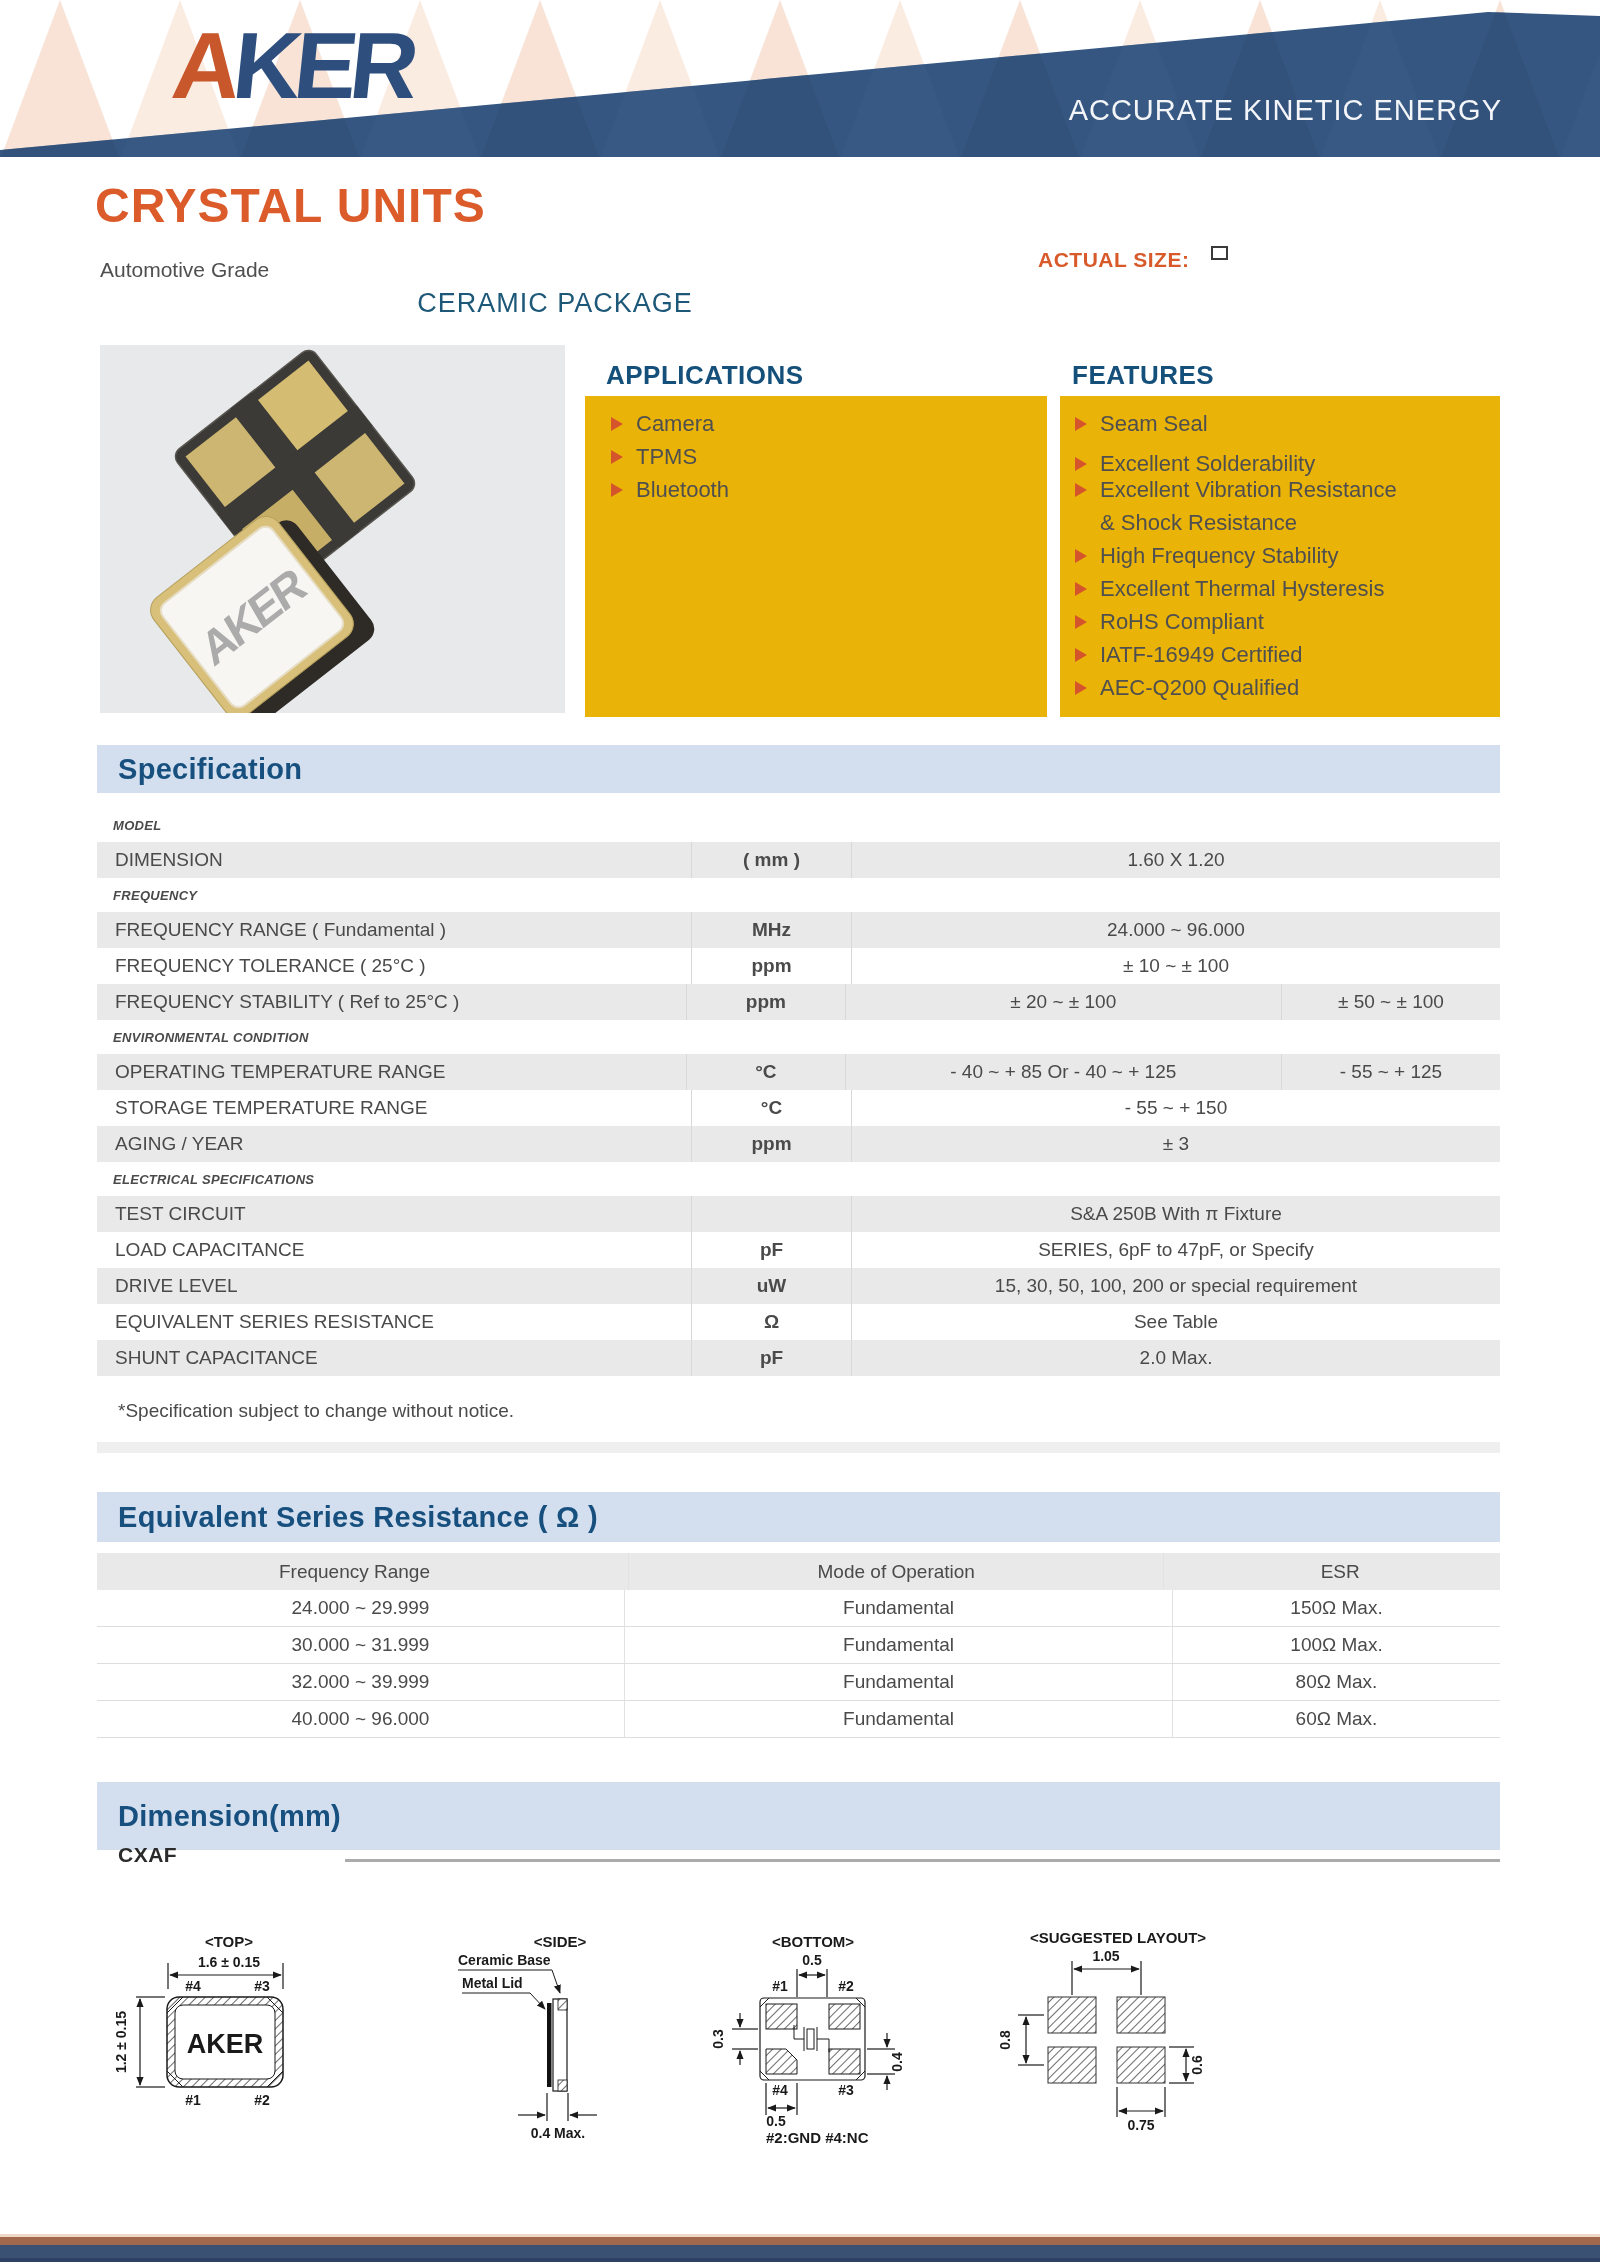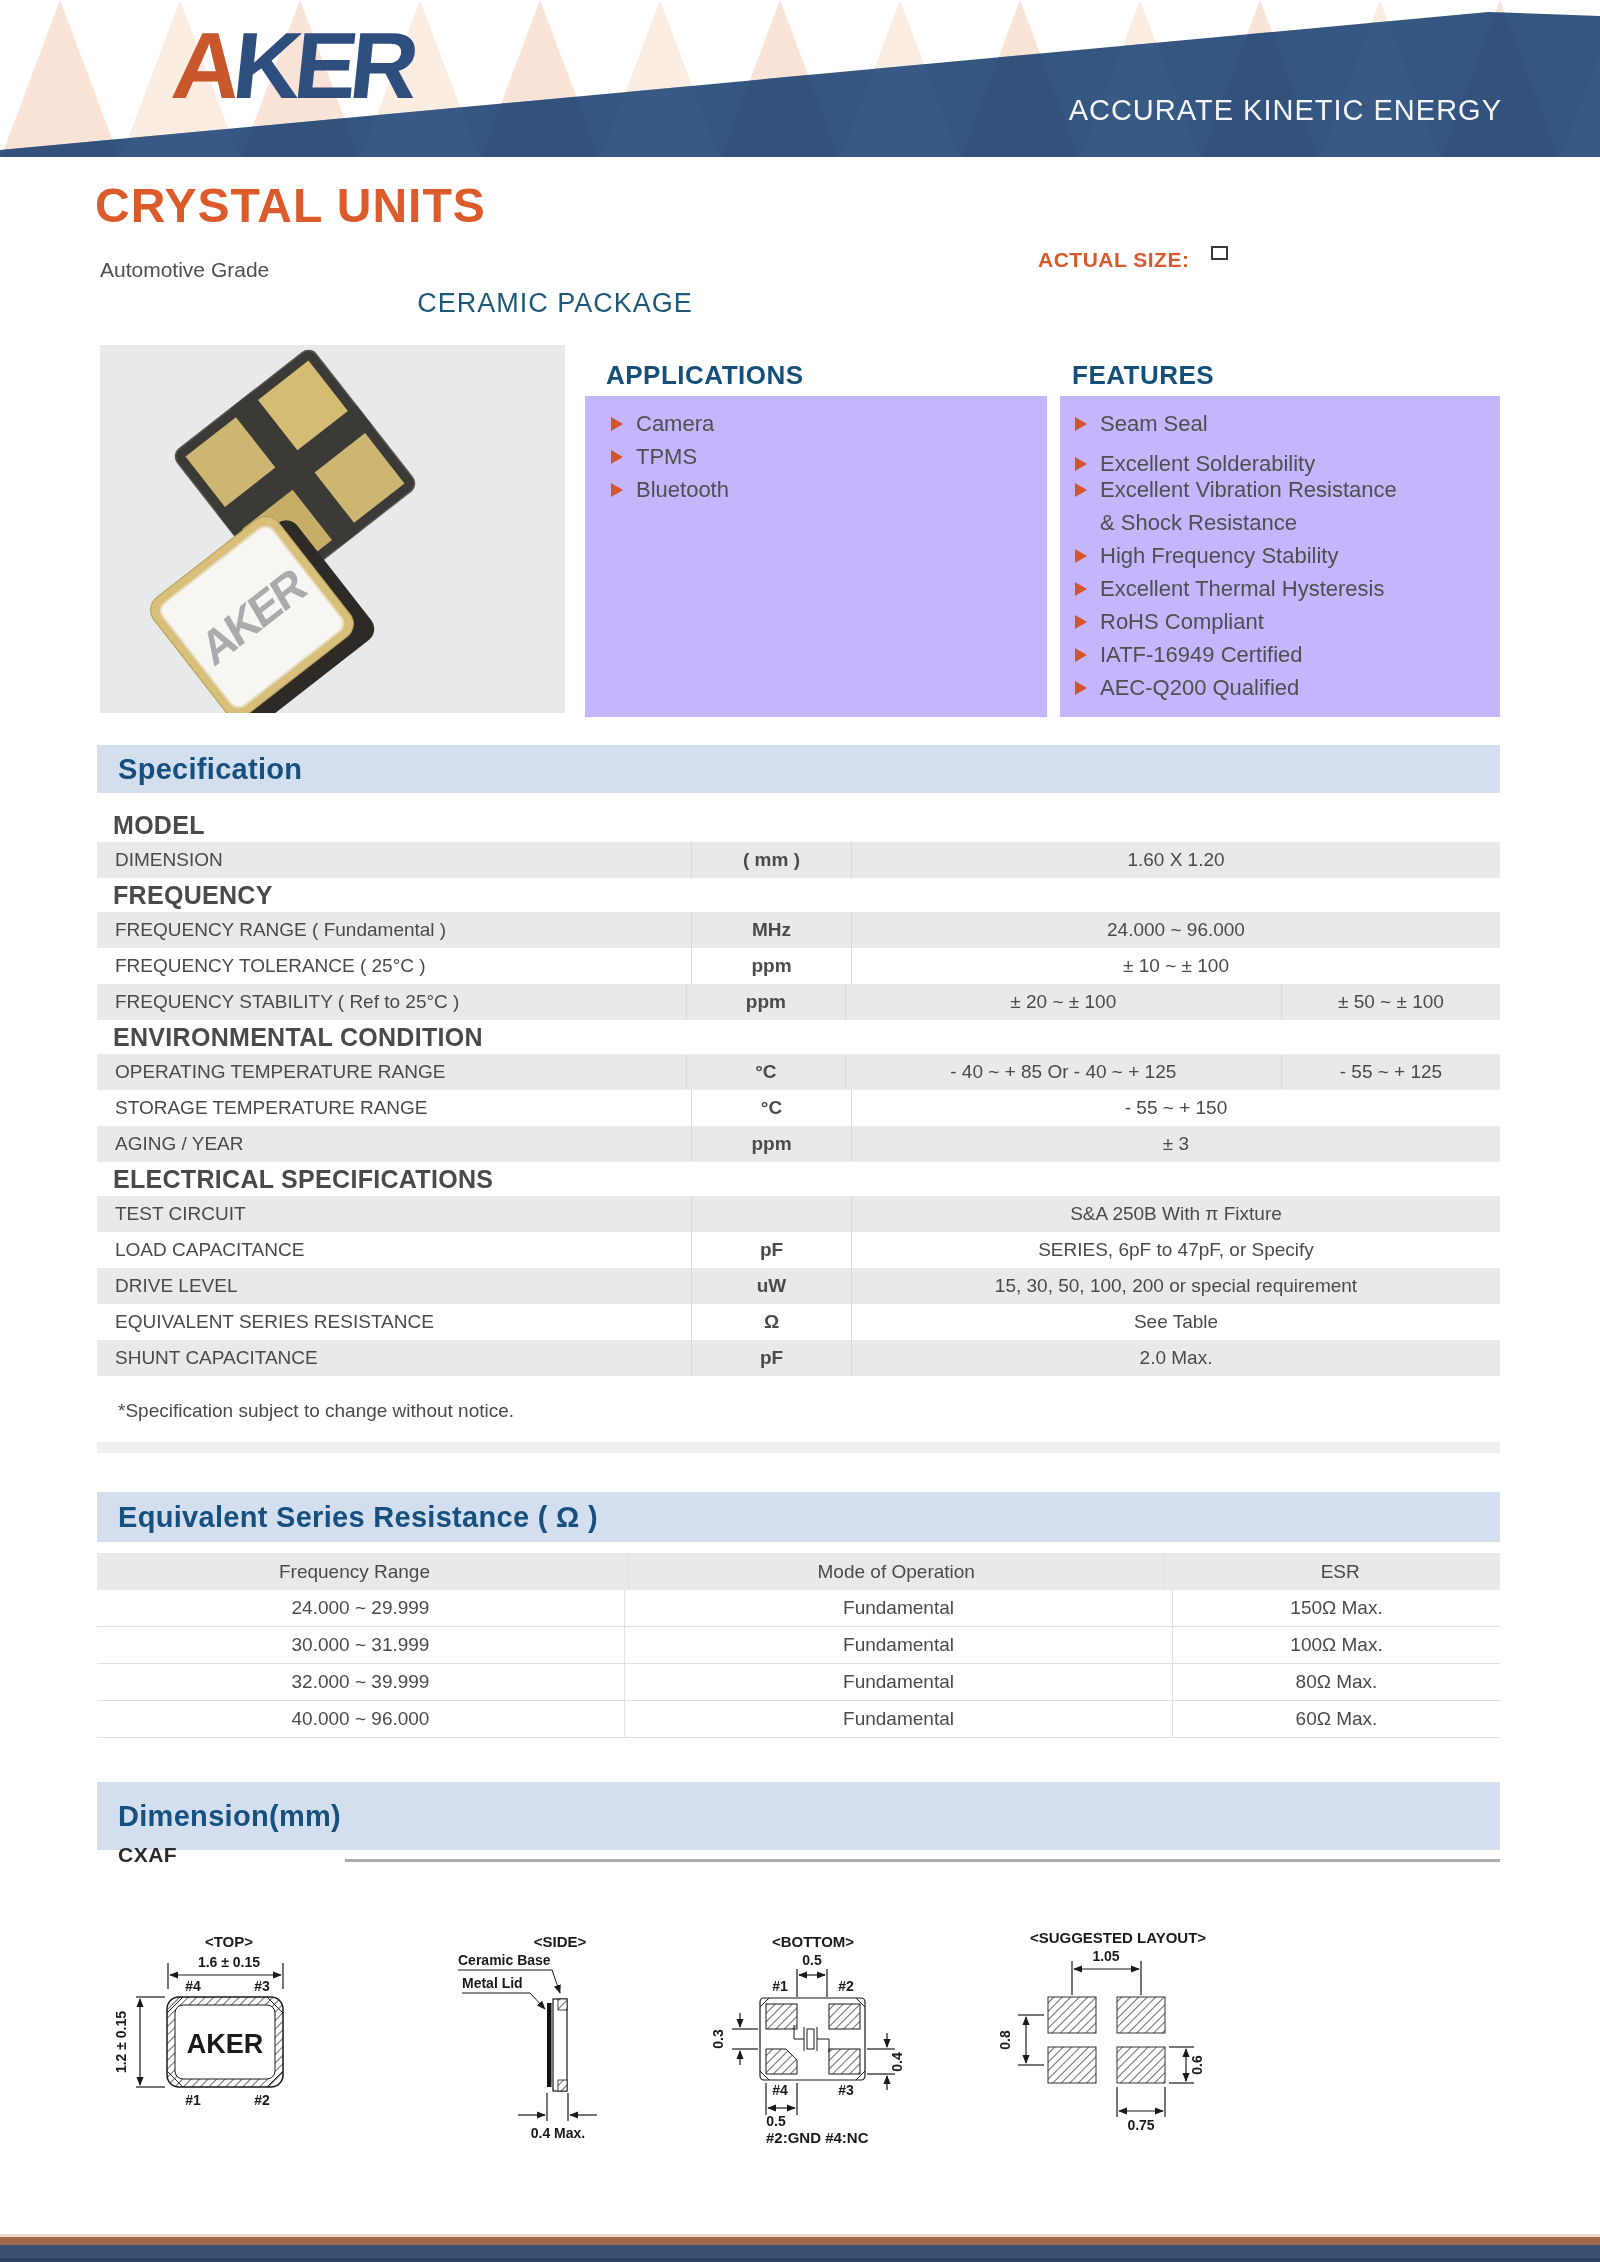--- a/index.html
+++ b/index.html
@@ -8,33 +8,33 @@
   .abs{position:absolute;}
 
   
   .main-title{left:95px;top:178px;font-size:48px;font-weight:bold;color:#DB5B2B;letter-spacing:1px;}
   .subtitle{left:100px;top:258px;font-size:21px;color:#4F4F4F;}
   .actual-size{left:1038px;top:248px;font-size:21px;font-weight:bold;color:#D85A2A;letter-spacing:.5px;}
   .size-box{left:1211px;top:246px;width:13px;height:10px;border:2px solid #3a3a3a;background:#fff;}
   .pkg-heading{left:380px;top:288px;width:350px;text-align:center;font-size:27px;color:#1D5878;letter-spacing:1px;}
 
   .col-heading{font-size:26px;font-weight:bold;color:#15507B;letter-spacing:.5px;}
-  .panel{background:#c4b5fd;}
+  .panel{background:#eab308;}
   .li{position:absolute;display:flex;align-items:center;height:28px;font-size:22px;color:#4F4F4F;}
   .blt{width:0;height:0;border-left:12px solid #D4552B;border-top:7px solid transparent;
        border-bottom:7px solid transparent;margin-right:13px;flex:none;}
 
   
   .banner{left:97px;width:1403px;height:48px;background:#D3DFEF;display:flex;align-items:center;
           box-sizing:border-box;padding-left:21px;font-size:29px;font-weight:bold;color:#17507E;letter-spacing:.3px;}
 
   
   .spec-table{left:97px;top:808px;width:1403px;}
-  .sh{height:34px;display:flex;align-items:center;padding-left:16px;font-size:25px;font-weight:bold;
-      color:#4A4A4A;letter-spacing:.3px;}
+  .sh{height:34px;display:flex;align-items:center;padding-left:16px;font-size:13px;font-weight:bold;
+      color:#4A4A4A;letter-spacing:.3px;font-style:italic;}
   .r{height:36px;display:flex;align-items:stretch;font-size:19px;color:#4A4A4A;background:#fff;}
   .r.g{background:#E9E9E9;}
   .cell{display:flex;align-items:center;box-sizing:border-box;}
   .c1{width:594px;padding-left:18px;}
   .c2{width:161px;justify-content:center;font-weight:bold;border-left:1px solid #D8D8D8;border-right:1px solid #D8D8D8;}
   .c3{flex:1;justify-content:center;}
   .c3a{width:439px;justify-content:center;}
   .c3b{width:221px;justify-content:center;border-left:1px solid #D8D8D8;}
   .spec-note{left:118px;top:1400px;font-size:19px;color:#4A4A4A;}
   .gray-bar{left:97px;top:1442px;width:1403px;height:11px;background:#EFEFEF;}

